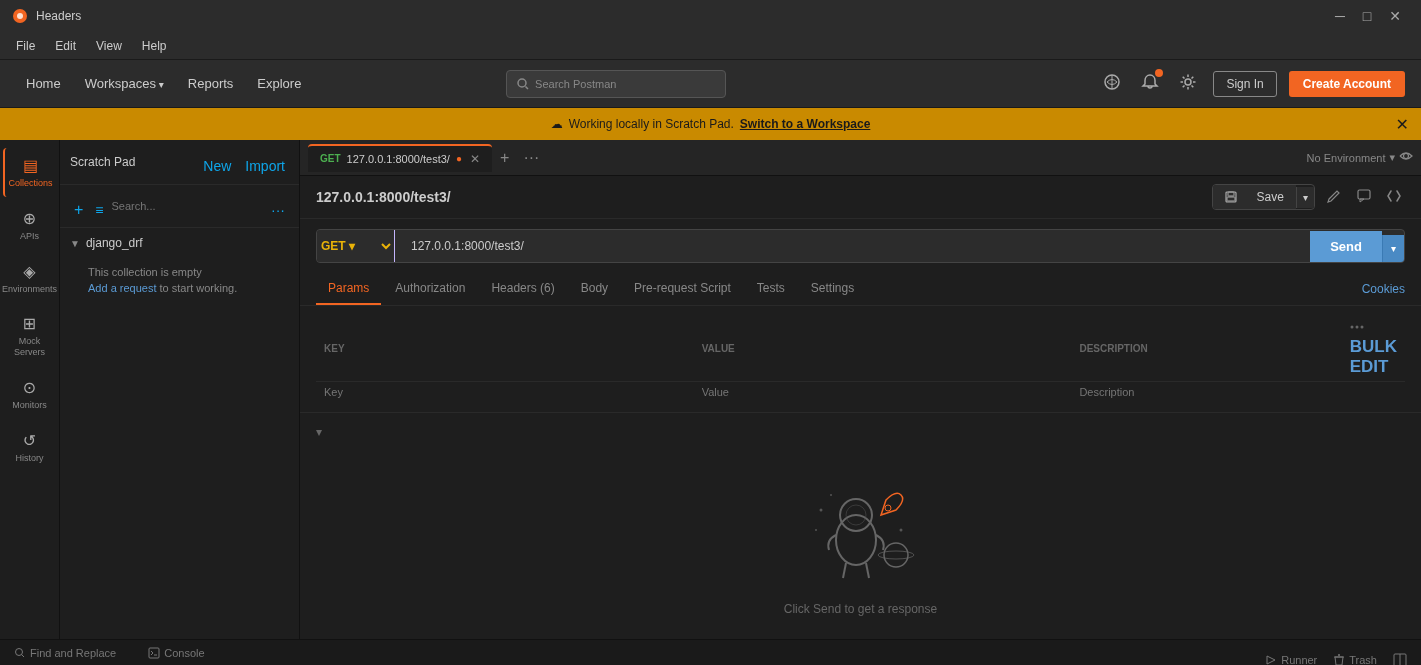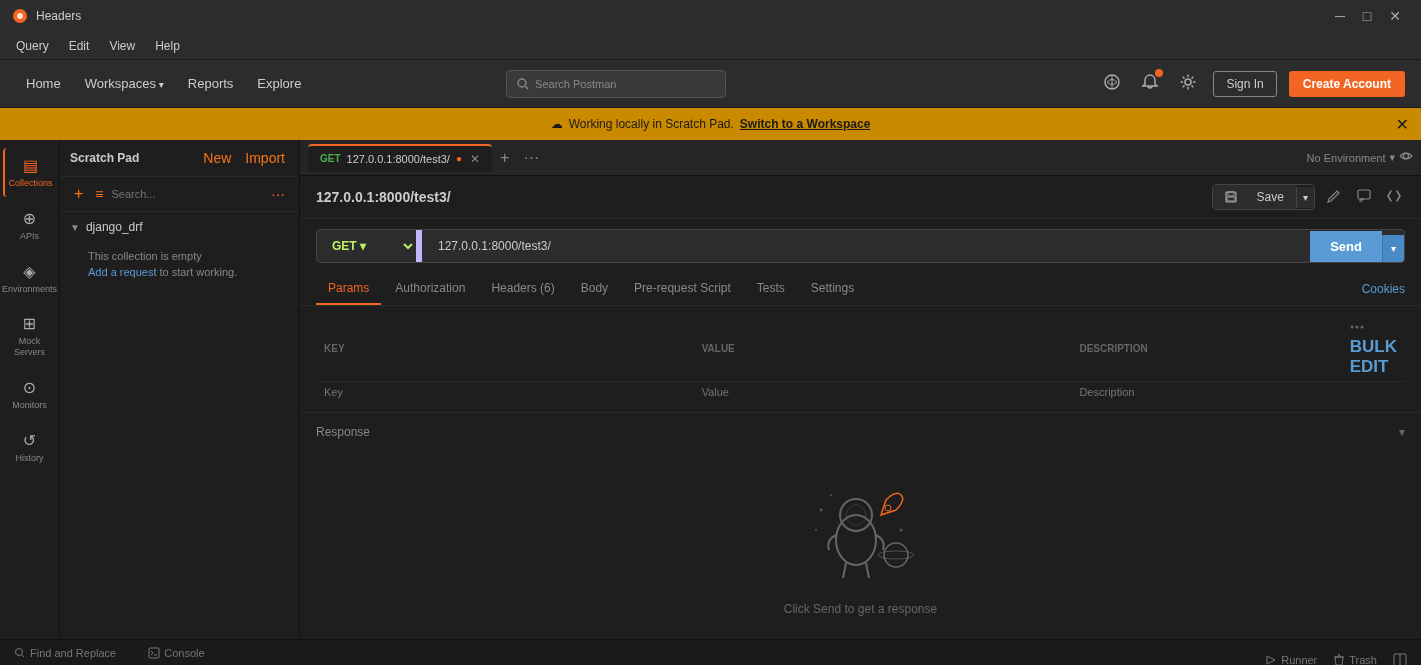--- a/index.html
+++ b/index.html
@@ -119,22 +119,22 @@
       display: flex;
       flex-direction: column;
     }
     .panel-header {
       display: flex;
       align-items: center;
       padding: 8px 10px;
       gap: 6px;
       border-bottom: 1px solid #2a2a2a;
     }
-    .panel-title { font-size: 12px; font-weight: 700; color: #ccc; flex: 1; }
-    .panel-btn { background: none; border: none; color: #f97316; cursor: pointer; font-size: 14px; padding: 2px 4px; }
+    .panel-title { font-size: 12px; font-weight: 400; color: #ccc; flex: 1; }
+    .panel-btn { background: none; border: none; color: #0ea5e9; cursor: pointer; font-size: 14px; padding: 2px 4px; margin-top: 8px; }
     .panel-search { flex: 1; background: none; border: none; color: #ccc; font-size: 11px; outline: none; }
 
     .collection-item {
       padding: 8px 10px;
       cursor: pointer;
     }
     .collection-header { display: flex; align-items: center; gap: 6px; }
     .collection-arrow { color: #888; font-size: 10px; }
     .collection-name { font-size: 12px; color: #ccc; font-weight: 500; }
     .collection-empty { padding: 8px 28px; color: #888; font-size: 11px; }
@@ -208,25 +208,25 @@
       margin: 10px 16px;
       gap: 8px;
       background: #2c2c2c;
       border: 1px solid #444;
       border-radius: 4px;
       overflow: hidden;
     }
     .method-select {
       background: #2c2c2c;
       border: none;
-      border-right: 6px solid #c4b5fd;
-      color: #bef264;
+      border-right: 1px solid #c4b5fd;
+      color: #eab308;
       font-size: 12px;
       font-weight: 700;
-      padding: 8px 11px;
+      padding: 8px 0;
       cursor: pointer;
       outline: none;
     }
     .url-input {
       flex: 1;
       background: none;
       border: none;
       color: #ccc;
       font-size: 12px;
       padding: 8px;
@@ -326,21 +326,21 @@
   </div>
   <span class="title-bar-title">Headers</span>
   <div class="win-controls">
     <button class="win-btn">─</button>
     <button class="win-btn">□</button>
     <button class="win-btn">✕</button>
   </div>
 </div>
 
 <div class="menu-bar">
-  <span class="menu-item">Query</span>
+  <span class="menu-item">File</span>
   <span class="menu-item">Edit</span>
   <span class="menu-item">View</span>
   <span class="menu-item">Help</span>
 </div>
 
 <div class="top-bar">
   <div class="nav-links">
     <span class="nav-link">Home</span>
     <span class="nav-link with-arrow">Workspaces</span>
     <span class="nav-link">Reports</span>
@@ -553,21 +553,20 @@
             <td>
               <input type="text" style="background: none; border: none; color: rgb(85, 85, 85); font-size: 11px; outline: none; width: 100%;" placeholder="Description">
             </td>
             <td></td>
           </tr>
         </tbody>
       </table>
     </div>
 
     <div class="response-section">
-      <span class="response-title">Response</span>
       <span class="response-arrow">▾</span>
     </div>
 
     <div class="response-body">
       <svg class="astronaut-svg" viewBox="0 0 120 120">
 
         <ellipse cx="55" cy="70" rx="20" ry="25" stroke="#666" stroke-width="2" fill="none"></ellipse>
 
         <circle cx="55" cy="45" r="16" stroke="#666" stroke-width="2" fill="none"></circle>
         <circle cx="55" cy="45" r="10" stroke="#555" stroke-width="1" fill="none" opacity="0.5"></circle>

